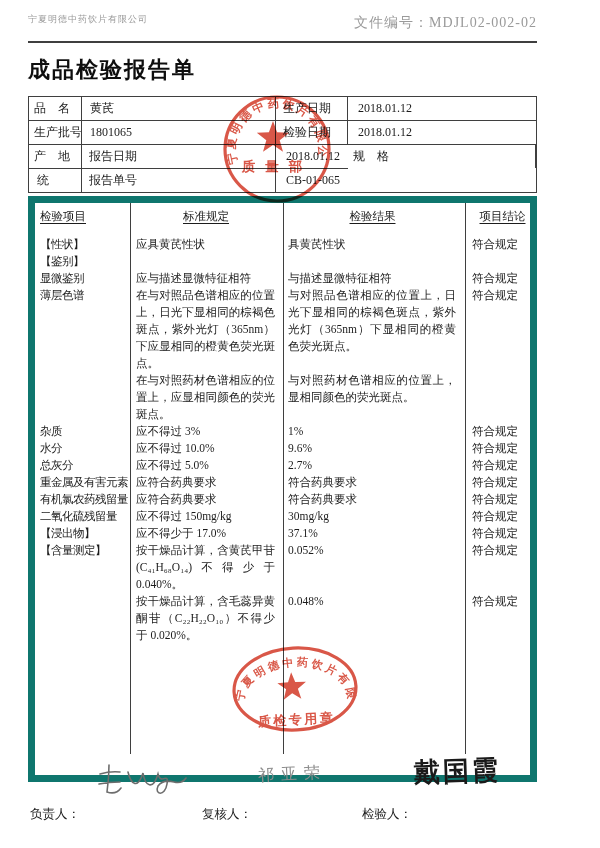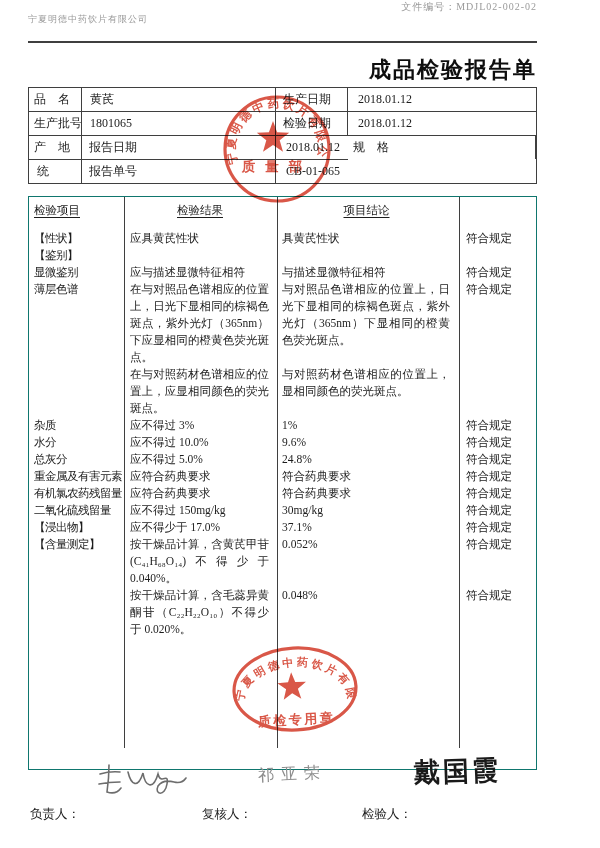--- a/index.html
+++ b/index.html
@@ -3,45 +3,45 @@
 <meta charset="utf-8">
 <style>
   html,body { margin:0; padding:0; background:#ffffff; }
   .page {
     position:relative; width:600px; height:848px; background:#fff;
     color:#1c1c1c; font-family:"Liberation Serif","DejaVu Serif",serif;
     overflow:hidden;
   }
   
   .hdr-left  { position:absolute; left:28px;  top:13px; font-size:9px; color:#9a9a9a; letter-spacing:1px; }
-  .hdr-right { position:absolute; right:63px; top:0; font-size:10px; color:#9a9a9a; letter-spacing:1px; }
+  .hdr-right { position:absolute; right:63px; top:14px; font-size:14px; color:#9a9a9a; letter-spacing:1px; }
   .hdr-rule  { position:absolute; left:28px; top:41px; width:509px; height:0; border-top:2px solid #3f3f3f; }
   .title {
-    position:absolute; left:28px; top:55px; width:509px; text-align:right;
+    position:absolute; left:28px; top:55px; width:509px; text-align:left;
     font-family:"Liberation Sans","DejaVu Sans",sans-serif;
     font-weight:700; font-size:22px; letter-spacing:2px; color:#0e0e0e;
   }
   
   .info-table {
-    position:absolute; left:28px; top:87px; width:509px; box-sizing:border-box;
+    position:absolute; left:28px; top:96px; width:509px; box-sizing:border-box;
     border:1px solid #3f3f3f; display:grid;
     grid-template-columns:53px 194px 72px 188px; font-size:12px;
   }
   .info-cell { border-right:1px solid #3f3f3f; border-bottom:1px solid #3f3f3f;
                height:23px; line-height:23px; overflow:hidden; white-space:nowrap; }
   .info-cell.lastcol { border-right:none; }
   .info-cell.lastrow { border-bottom:none; }
   .i-lab  { padding-left:5px;  }
   .i-val  { padding-left:8px;  }
   .i-lab2 { padding-left:7px;  }
   .i-val2 { padding-left:10px; }
   
   .itable {
     position:absolute; left:28px; top:196px; width:509px; box-sizing:border-box;
-    border:1px solid #0f766e; font-size:11.5px;
+    border:7px solid #0f766e; font-size:11.5px;
   }
   .ithead { display:grid; grid-template-columns:95px 152px 181px 79px; height:26px; }
   .ithead .hc { line-height:26px; text-align:center; }
   .ithead .hc u { text-decoration:underline; text-underline-offset:3px; }
   .ithead .hc.first { text-align:left; padding-left:5px; }
   .itbody { padding:7px 0 131px 0; }
   .trow { display:grid; grid-template-columns:95px 152px 181px 79px; }
   .trow > div { min-height:17px; line-height:17px; }
   .c-item { padding-left:5px; letter-spacing:-0.5px; white-space:nowrap;font-family:Liberation Mono, monospace; }
   .c-std  { padding:0 7px 0 6px; text-align:justify; }
@@ -93,20 +93,21 @@
 
   <div class="info-cell i-lab lastrow">规　格</div>
   <div class="info-cell i-val lastrow">统</div>
   <div class="info-cell i-lab2 lastrow">报告单号</div>
   <div class="info-cell i-val2 lastcol lastrow">CB-01-065</div>
 </div>
 
   <div class="itable" style="position:absolute;">
     <div class="ithead">
       <div class="hc first"><u>检验项目</u></div>
+      <div class="hc"><u>标准规定</u></div>
       <div class="hc"><u>检验结果</u></div>
       <div class="hc"><u>项目结论</u></div>
     </div>
     <div class="itbody" id="itbody">
   <div class="trow">
     <div class="c-item">【性状】</div>
     <div class="c-std">应具黄芪性状</div>
     <div class="c-res">具黄芪性状</div>
     <div class="c-con">符合规定</div>
   </div>
@@ -150,21 +151,21 @@
   <div class="trow">
     <div class="c-item">水分</div>
     <div class="c-std">应不得过 10.0%</div>
     <div class="c-res">9.6%</div>
     <div class="c-con">符合规定</div>
   </div>
 
   <div class="trow">
     <div class="c-item">总灰分</div>
     <div class="c-std">应不得过 5.0%</div>
-    <div class="c-res">24.8%</div>
+    <div class="c-res">2.7%</div>
     <div class="c-con">符合规定</div>
   </div>
 
   <div class="trow">
     <div class="c-item">重金属及有害元素</div>
     <div class="c-std">应符合药典要求</div>
     <div class="c-res">符合药典要求</div>
     <div class="c-con">符合规定</div>
   </div>
 

